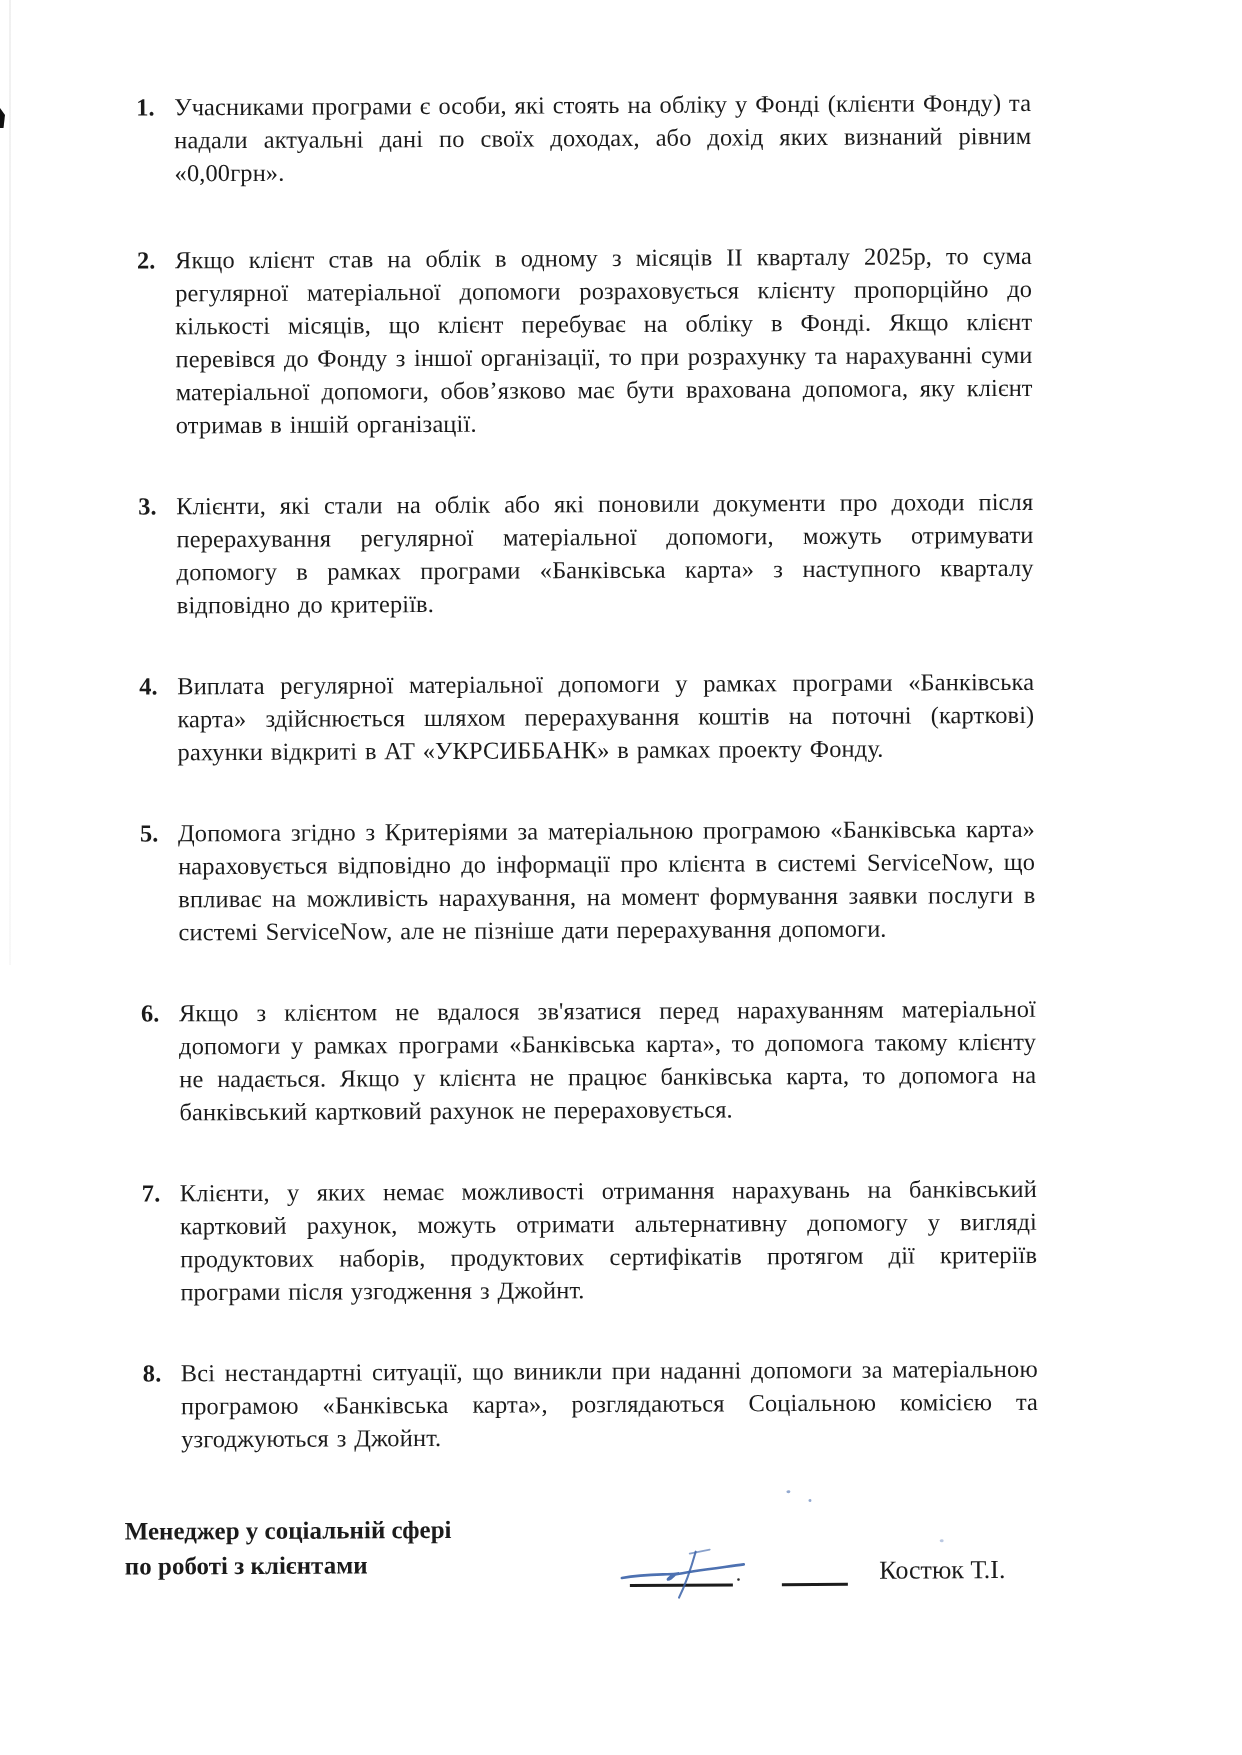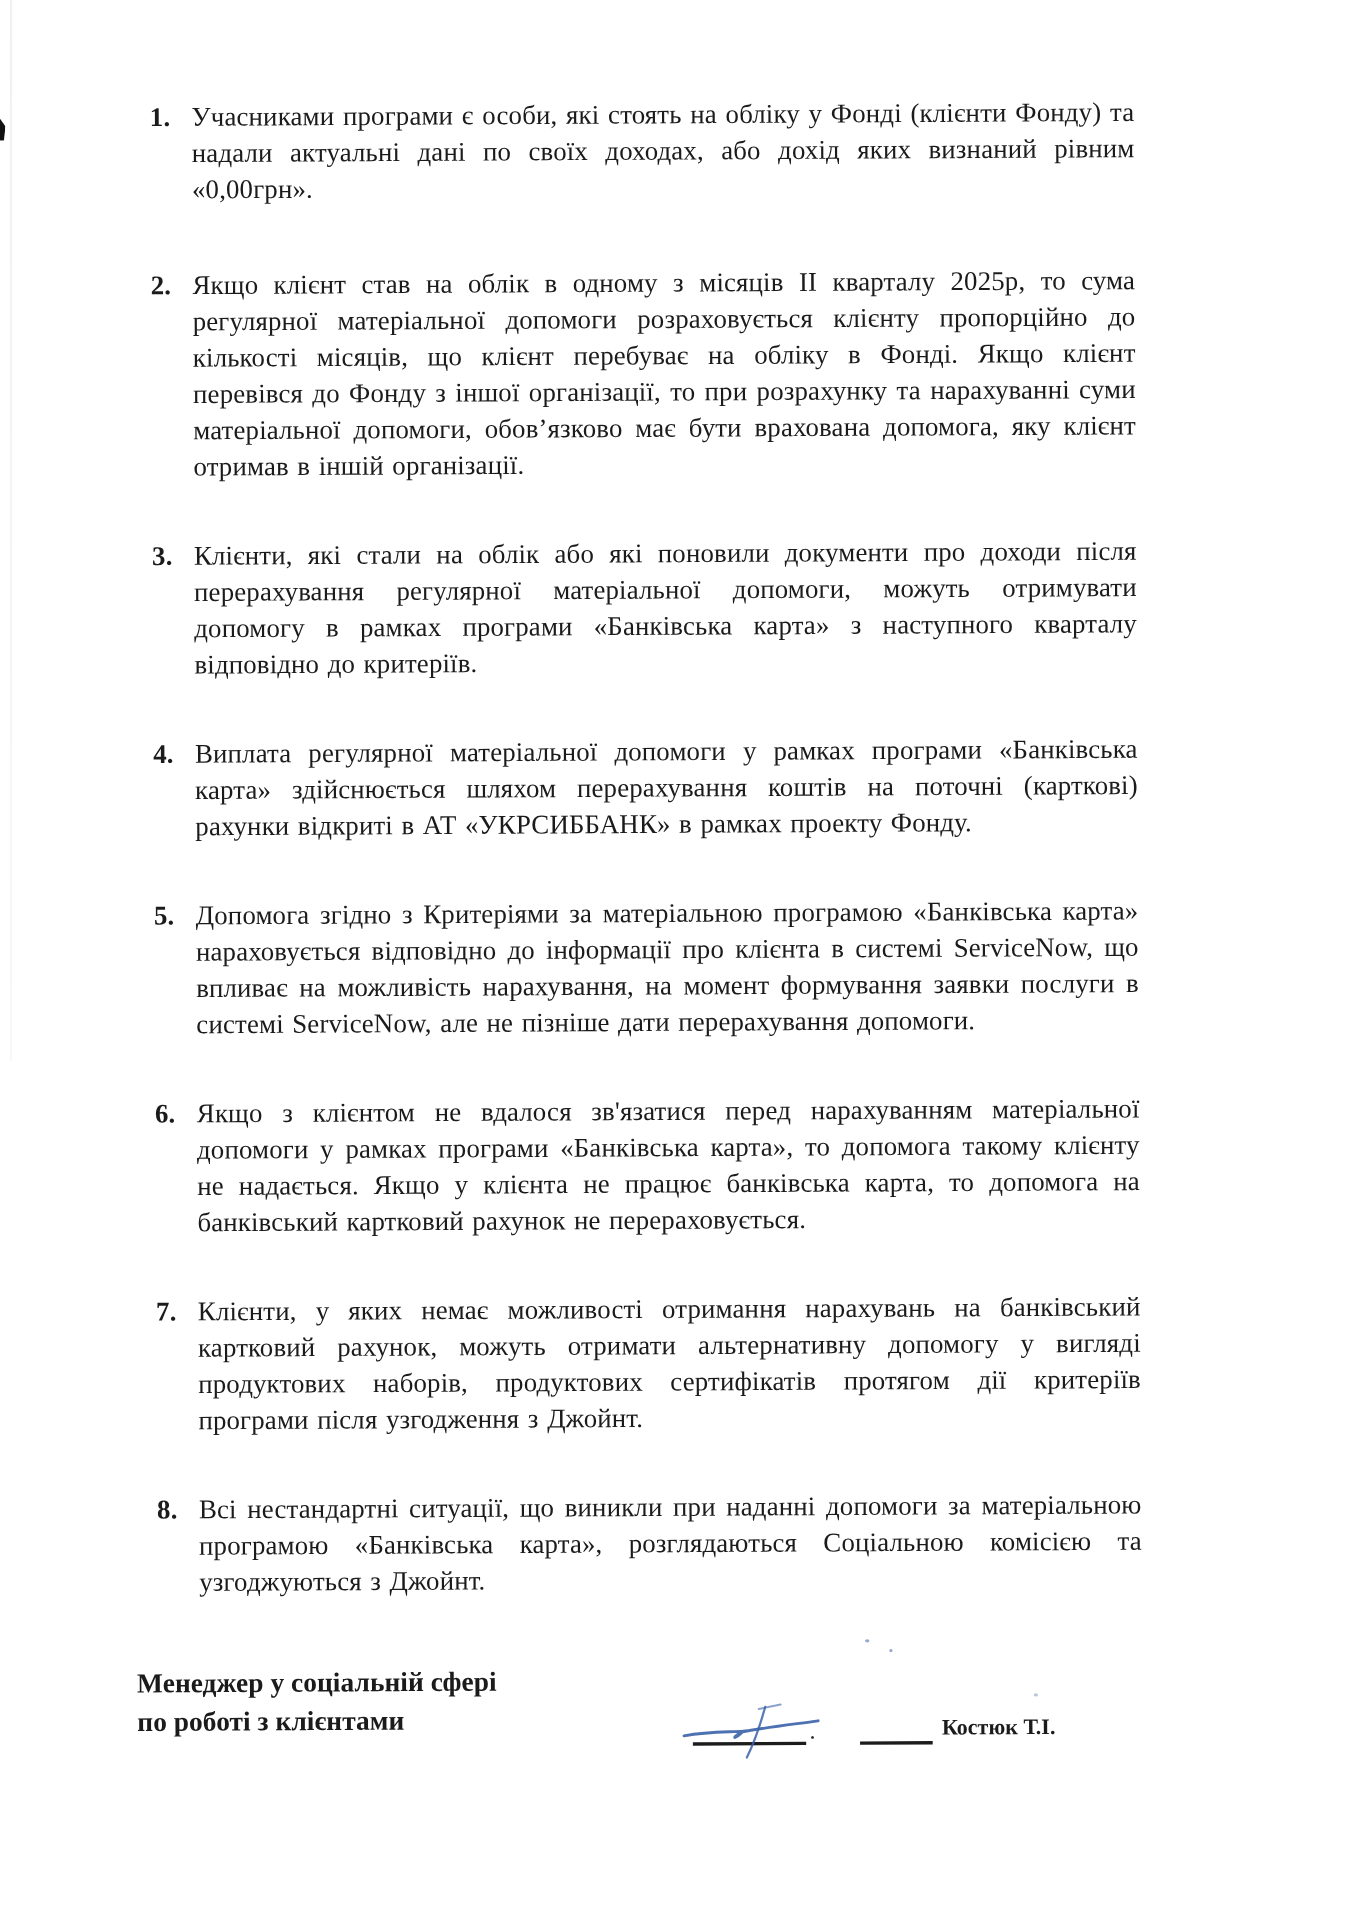--- a/index.html
+++ b/index.html
@@ -92,23 +92,23 @@
   }
   .sig-gap { width: 40px; }
   .sigline.second { width: 66px; }
   .pen-svg {
     position: absolute;
     left: -12px;
     top: -26px;
     overflow: visible;
   }
   .signatory {
-    font-weight: bold;
-    font-size: 20px;
-    margin-left: 9px;
+    font-weight: normal;
+    font-size: 26px;
+    margin-left: 32px;
     white-space: nowrap;
     line-height: 30px;
   }
   .pen-dot {
     position: absolute;
     border-radius: 50%;
     background: var(--pen_blue, #3a62a8);
     opacity: .55;
   }
   .pen-dot.d1 { left: 662px; top: -20px; width: 4px; height: 3px; }

